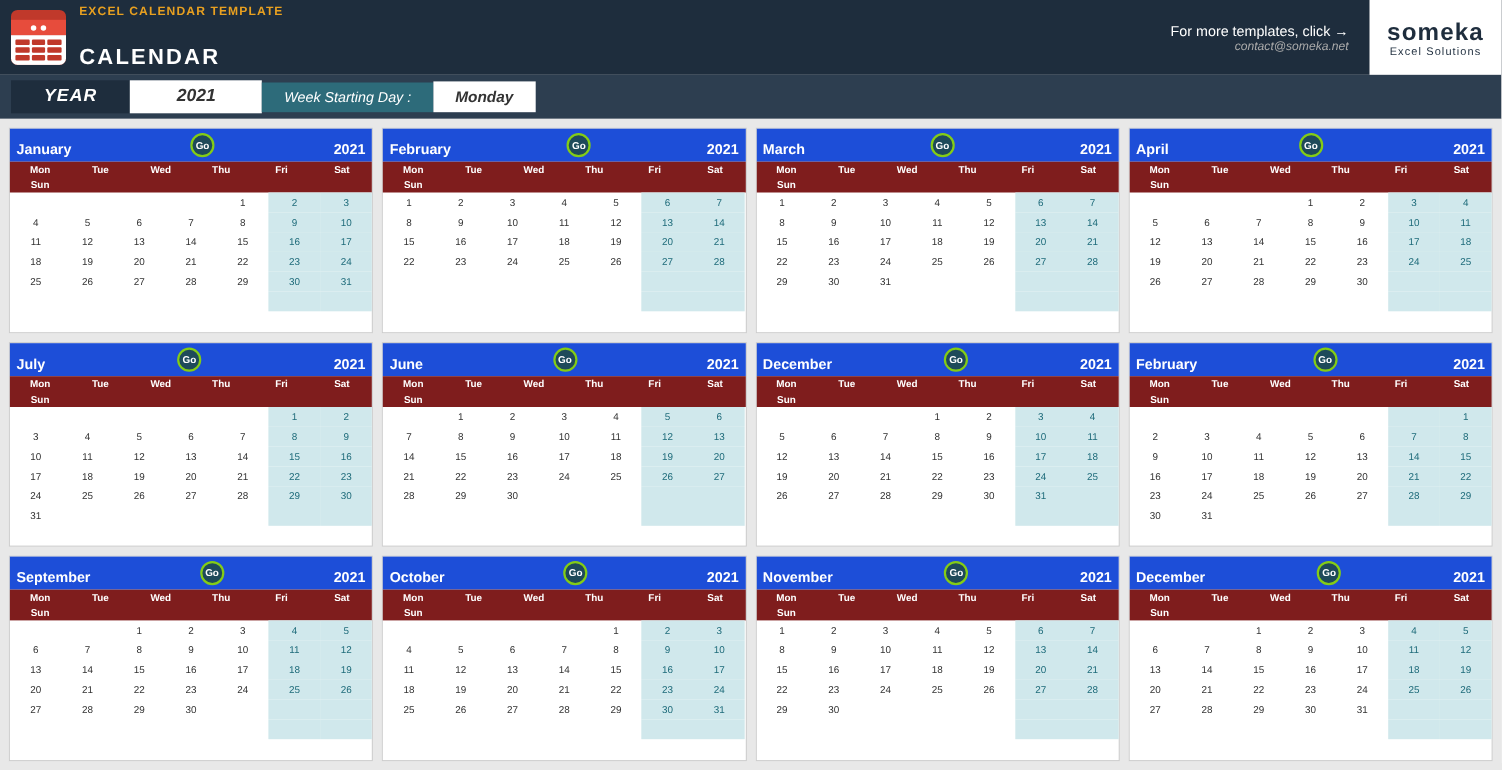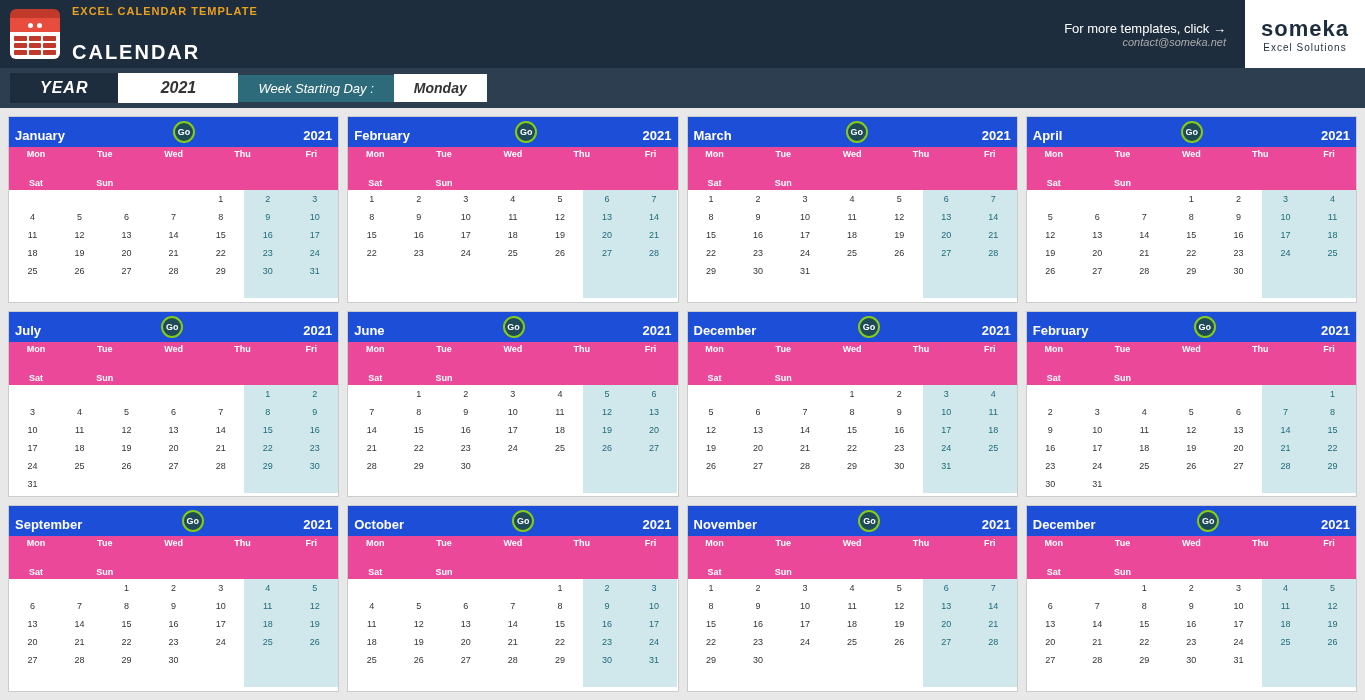--- a/index.html
+++ b/index.html
@@ -35,21 +35,21 @@
 
     
     .calendar-grid { display: grid; grid-template-columns: repeat(4, 1fr); gap: 8px; padding: 8px; background: #e8e8e8; height: calc(700px - 68px - 40px); overflow: hidden; }
 
     
     .month-block { background: white; border: 1px solid #ccc; }
     .month-header { background: #1d4ed8; display: flex; align-items: flex-end; justify-content: space-between; padding: 4px 6px; }
     .month-name { color: white; font-size: 13px; font-weight: bold; }
     .go-btn { background: #1e4a5a; color: white; border-radius: 50%; width: 22px; height: 22px; display: flex; align-items: center; justify-content: center; font-size: 9px; font-weight: bold; cursor: pointer; border: 2px solid #84cc16; }
     .month-year { color: white; font-size: 13px; font-weight: bold; }
-    .day-header-row { display: grid; grid-template-columns: repeat(5, 1fr); background: #ec4899; gap: 15px; }
+    .day-header-row { display: grid; grid-template-columns: repeat(6, 1fr); background: #7f1d1d; }
     .day-header { color: white; font-size: 9px; font-weight: bold; text-align: center; padding: 2px 1px; }
     .days-grid { display: grid; grid-template-columns: repeat(7, 1fr); }
     .day-cell { text-align: center; font-size: 9px; padding: 2px 1px; color: #333; height: 18px; display: flex; align-items: center; justify-content: center; }
     .day-cell.empty { }
     .day-cell.sat { color: #1e6b7a; }
     .day-cell.sun { color: #1e6b7a; }
     .day-cell.weekend-bg { background: #d0e8ec; }
   </style>
 </head>
 <body>

